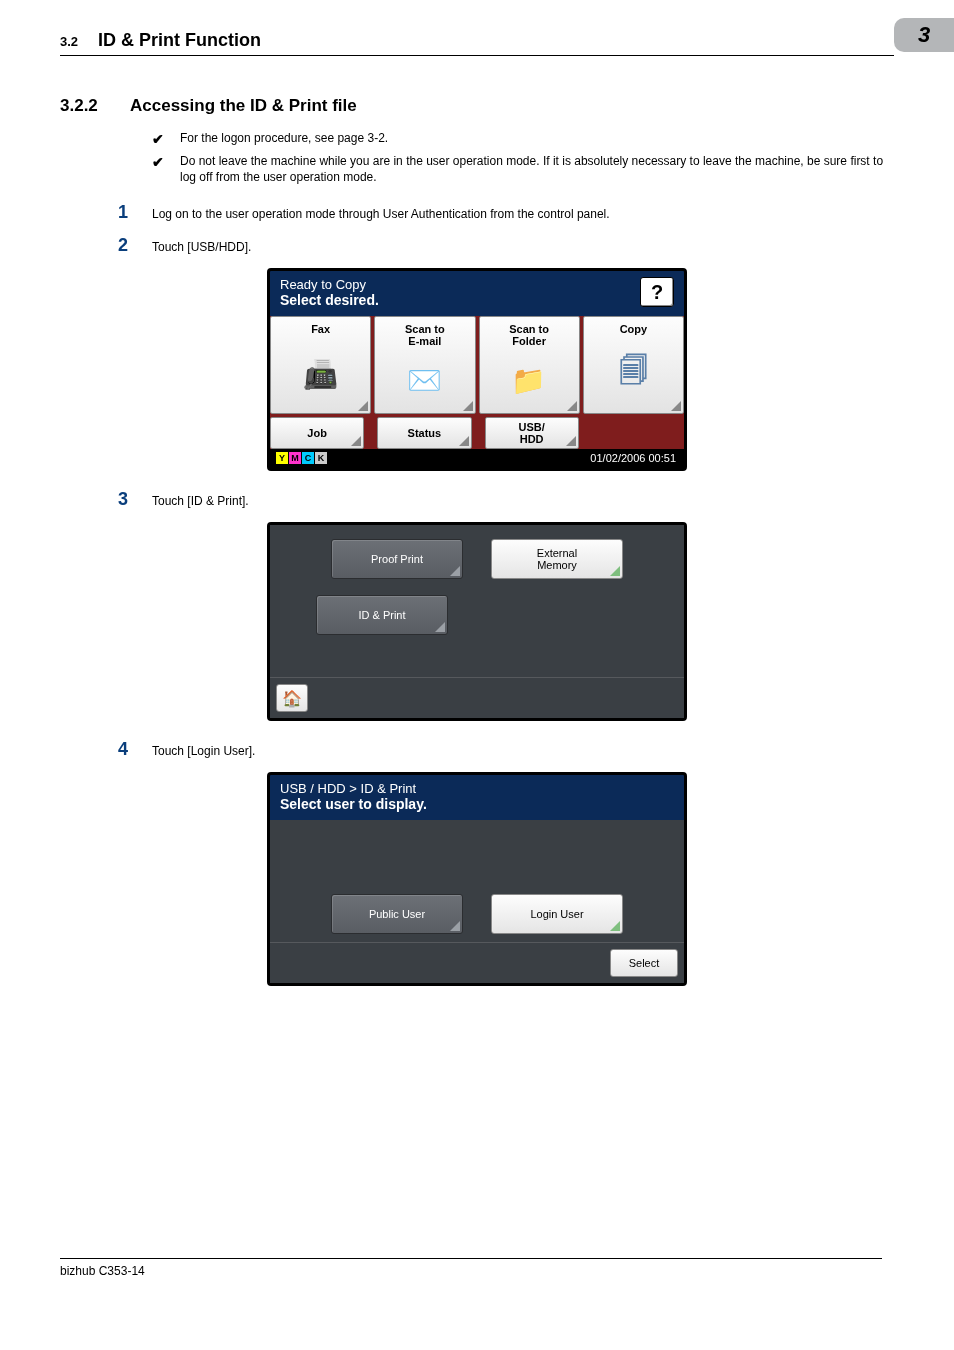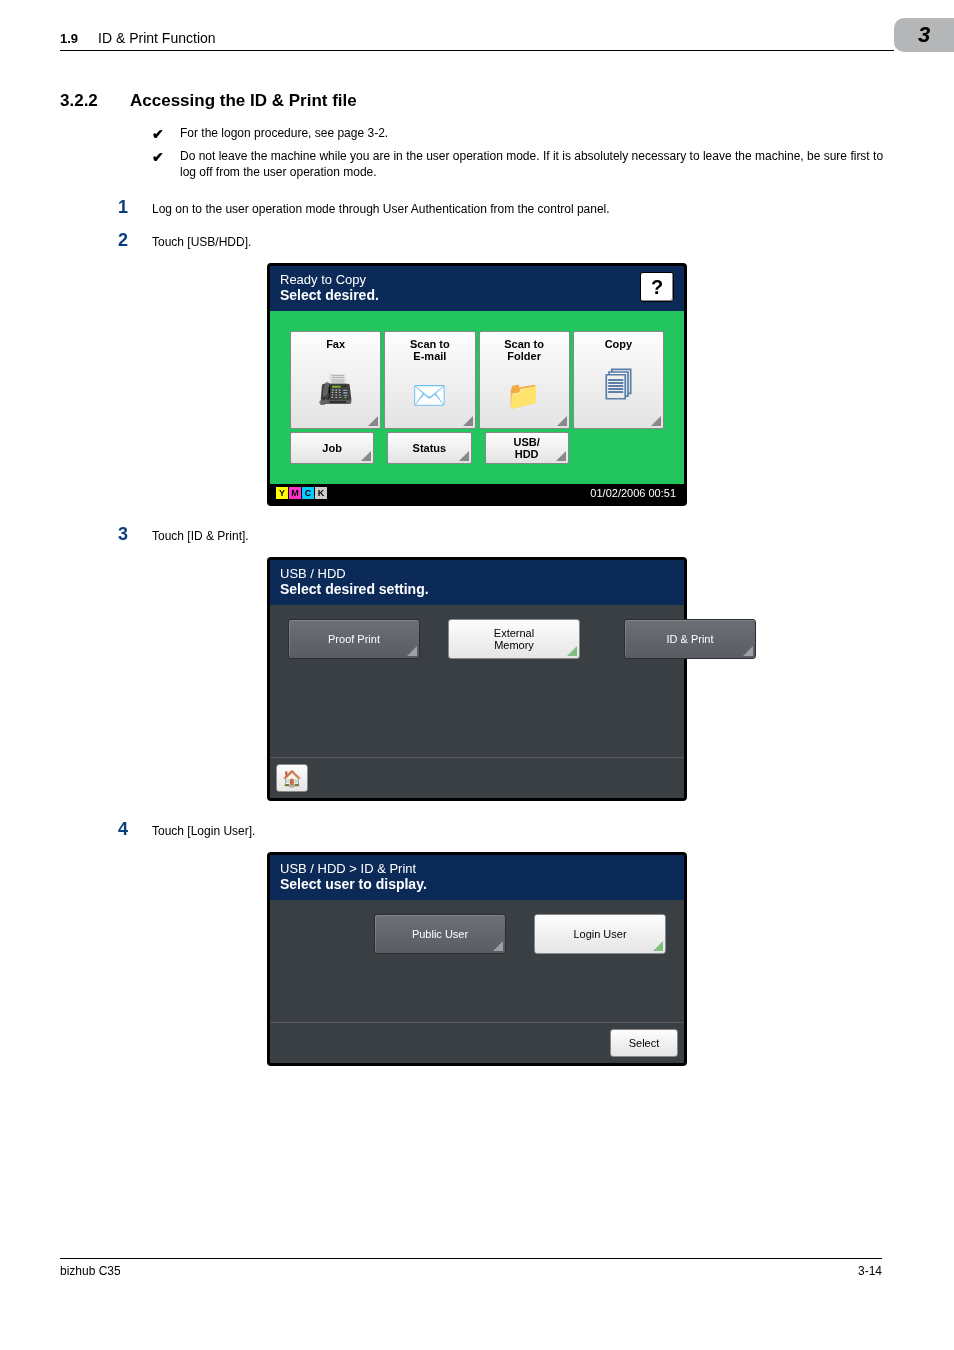--- a/index.html
+++ b/index.html
@@ -22,22 +22,22 @@
     align-items: baseline;
     padding-bottom: 4px;
     position: relative;
   }
   .section-num {
     font-size: 13px;
     font-weight: bold;
     margin-right: 20px;
   }
   .section-title {
-    font-size: 14px;
-    font-weight: normal;
+    font-size: 18px;
+    font-weight: bold;
   }
   .chapter-badge {
     position: absolute;
     right: -60px;
     top: -12px;
     width: 60px;
     height: 34px;
     background: #b4b6b8;
     border-top-left-radius: 10px;
     border-bottom-left-radius: 10px;
@@ -134,22 +134,22 @@
     border-radius: 3px;
     color: #000;
     display: flex;
     align-items: center;
     justify-content: center;
     font-size: 20px;
     font-weight: bold;
     box-shadow: inset -1px -1px 0 #888;
   }
   .panel-body {
-    background: #22c55e;
-    padding: 20px;
+    background: #7f1d1d;
+    padding: 0;
   }
   .grid4 {
     display: flex;
     gap: 3px;
     margin-bottom: 3px;
   }
   .tile {
     flex: 1;
     height: 98px;
     background: linear-gradient(#fdfdfd, #e3e3e3);
@@ -221,21 +221,21 @@
     font-weight: bold;
     color: #000;
     line-height: 12px;
   }
   
   .panel-body-gray {
     background: #3a3f44;
     padding: 14px 18px 8px 18px;
     min-height: 130px;
     display: flex;
-    flex-direction: row;
+    flex-direction: column;
     gap: 16px;
   }
   .btn-row {
     display: flex;
     gap: 28px;
     justify-content: center;
   }
   .gbtn {
     width: 130px;
     height: 38px;
@@ -300,31 +300,30 @@
   }
   
   .page-footer {
     position: absolute;
     bottom: 12px;
     left: 60px;
     right: 72px;
     border-top: 1px solid #000;
     padding-top: 5px;
     display: flex;
-    justify-content: space-between;
     font-size: 12px;
   }
 </style>
 </head>
 <body>
 
 <div class="page">
 
   <div class="top-header">
-    <span class="section-num">1.9</span>
+    <span class="section-num">3.2</span>
     <span class="section-title">ID &amp; Print Function</span>
     <div class="chapter-badge">3</div>
   </div>
 
   <div class="h2row">
     <span class="h2num">3.2.2</span>
     <span class="h2txt">Accessing the ID &amp; Print file</span>
   </div>
 
   <div class="bullet-list">
@@ -411,26 +410,20 @@
     </div>
   </div>
 
   <div class="step">
     <span class="stepnum">3</span>
     <span class="steptxt">Touch [ID &amp; Print].</span>
   </div>
 
   <div class="panel-wrap">
     <div class="panel">
-      <div class="panel-titlebar">
-        <div class="pt-lines">
-          <div class="pt-line1">USB / HDD</div>
-          <div class="pt-line2">Select desired setting.</div>
-        </div>
-      </div>
       <div class="panel-body-gray">
         <div class="btn-row">
           <div class="gbtn">
             <span>Proof Print</span>
             <div class="corner-g"></div>
           </div>
           <div class="gbtn white">
             <span style="white-space:pre-line;text-align:center">External
 Memory</span>
             <div class="corner-g light"></div>

